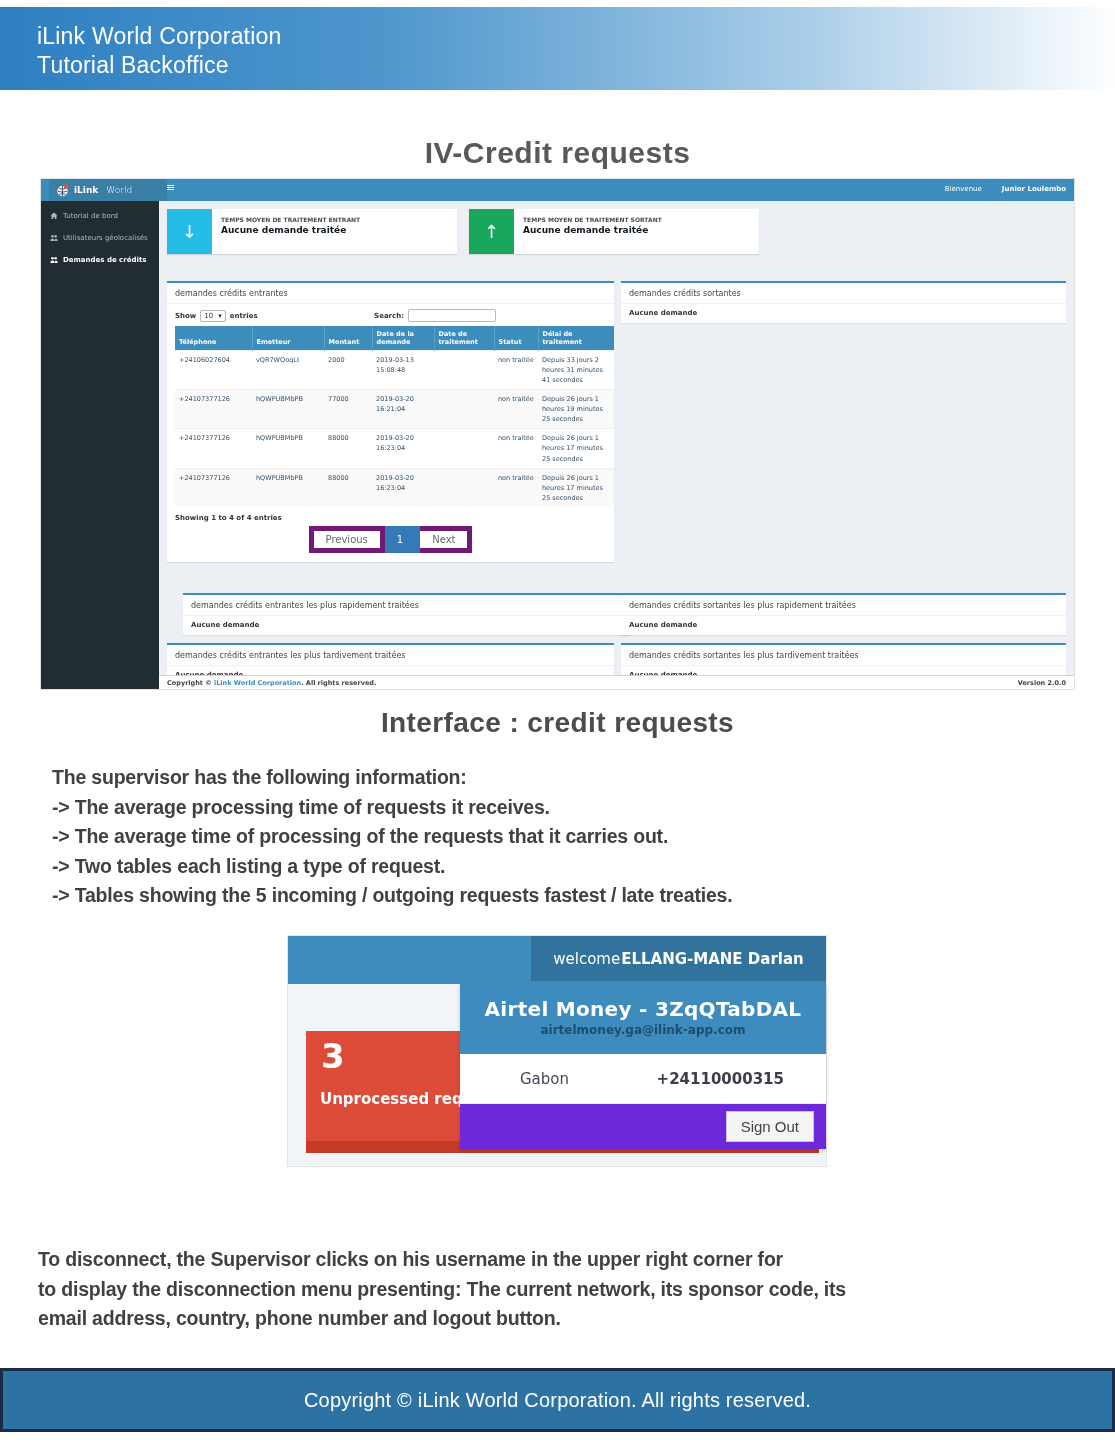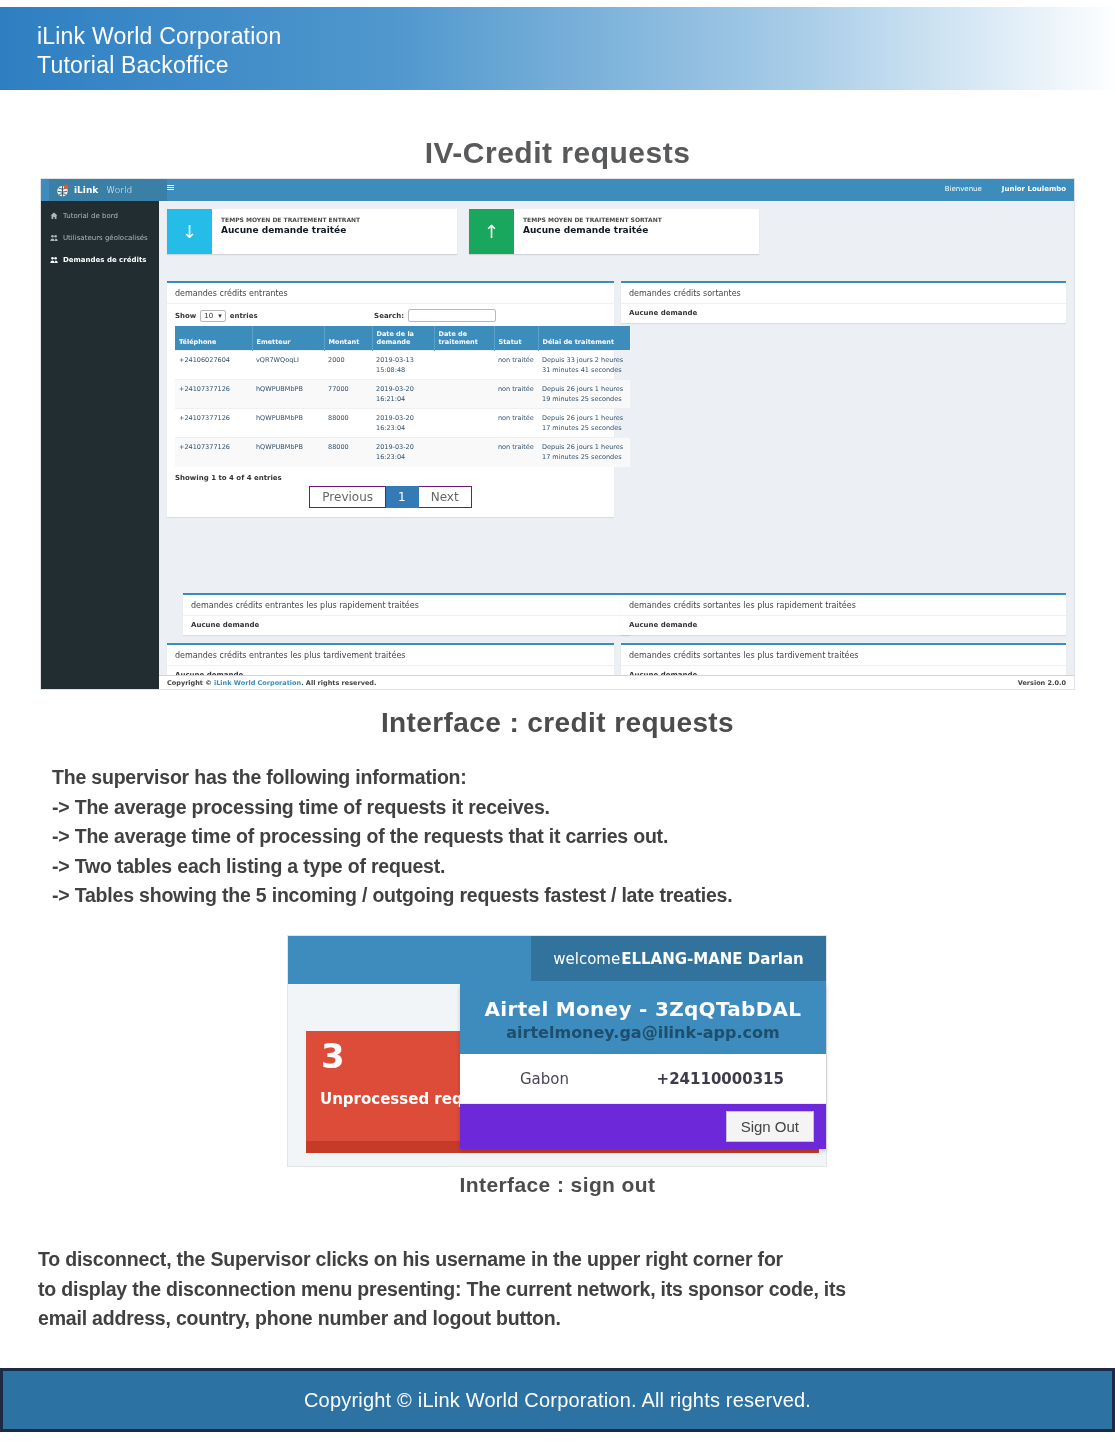--- a/index.html
+++ b/index.html
@@ -80,27 +80,27 @@
   .dt-search input{ width:88px; height:13px; border:1px solid #b9b9b9; border-radius:2px; font-size:7px; padding:0 3px; }
 
   table.dt{ width:431px; margin:0 8px; border-collapse:collapse; table-layout:fixed; }
   table.dt th{
     background:#3c8dbc; color:#fff; font-size:6.5px; font-weight:bold; text-align:left;
     padding:4px 4px; vertical-align:bottom; border-right:1px solid rgba(255,255,255,0.18);
   }
   table.dt th:nth-child(1){width:77px;} table.dt th:nth-child(2){width:72px;}
   table.dt th:nth-child(3){width:48px;} table.dt th:nth-child(4){width:62px;}
   table.dt th:nth-child(5){width:60px;} table.dt th:nth-child(6){width:44px;}
-  table.dt th:nth-child(7){width:92px;}
+  table.dt th:nth-child(7){width:76px;}
   table.dt td{ font-size:6.5px; color:#31506b; padding:4px 4px; vertical-align:top; border-top:1px solid #f0f0f0; line-height:1.55; }
   table.dt tbody tr:nth-child(even){ background:#f9f9f9; }
 
   .dt-summary{ font-size:7px; font-weight:bold; color:#333; padding:7px 8px 1px; }
   .dt-paginate{ display:flex; justify-content:center; padding:3px 0 9px; }
-  .pg{ font-size:12px; padding:3px 12px; border:1px solid #701a75; background:#fff; color:#666; }
+  .pg{ font-size:10px; padding:3px 12px; border:5px solid #701a75; background:#fff; color:#666; }
   .pg + .pg{ border-left:none; }
   .pg.active{ background:#337ab7; border-color:#337ab7; color:#fff; }
 
   .s1-footer{
     position:absolute; left:118px; right:0; bottom:0; height:14px; background:#fff; border-top:1px solid #cfd4da;
     display:flex; align-items:center; justify-content:space-between; padding:0 8px;
     font-size:6.5px; font-weight:bold; color:#444; z-index:4;
   }
   .s1-footer a{ color:#3c8dbc; text-decoration:none; }
 
@@ -114,21 +114,21 @@
     position:absolute; top:0; right:0; width:295px; height:45px; background:#32739d;
     color:#fff; font-size:15px; display:flex; align-items:center; justify-content:center; gap:1px; z-index:4;
   }
   .s2-red{ position:absolute; left:18px; top:95px; right:7px; height:122px; background:#dd4b39; color:#fff; z-index:1; }
   .s2-red-num{ font-size:34px; font-weight:bold; line-height:1; margin:8px 0 0 15px; }
   .s2-red-label{ font-size:15px; font-weight:bold; margin:17px 0 0 14px; white-space:nowrap; overflow:hidden; }
   .s2-red-strip{ position:absolute; left:0; right:0; bottom:0; height:12px; background:#c53b27; }
   .s2-dd{ position:absolute; left:172px; top:48px; right:0; height:165px; background:#ffffff; box-shadow:0 2px 4px rgba(0,0,0,0.18); z-index:2; }
   .s2-dd-head{ height:70px; background:#3d8cbd; text-align:center; color:#fff; }
   .s2-network{ font-size:20px; font-weight:bold; padding-top:13px; letter-spacing:0.3px; }
-  .s2-email{ font-size:16px; font-weight:bold; color:#1d4e6e; margin-top:2px; }
+  .s2-email{ font-size:12px; font-weight:bold; color:#1d4e6e; margin-top:2px; }
   .s2-dd-body{ height:50px; display:flex; align-items:center; justify-content:space-between; padding:0 42px 0 60px; border-bottom:1px solid #ededed; }
   .s2-country{ font-size:15px; color:#4b4459; }
   .s2-phone{ font-size:15px; font-weight:bold; color:#3c3c4c; }
   .s2-dd-foot{ position:absolute; left:0; right:0; bottom:0; height:45px; background:#6d28d9; }
   .s2-signout{
     position:absolute; right:12px; top:7px; padding:6px 14px;
     background:#f4f4f4; border:1px solid #c6c6c6; font-size:15px; color:#444;
   }
 </style>
 </head>
@@ -345,21 +345,20 @@
       <div class="s2-dd-body">
         <span class="s2-country">Gabon</span>
         <span class="s2-phone">+24110000315</span>
       </div>
       <div class="s2-dd-foot">
         <button class="s2-signout">Sign Out</button>
       </div>
     </div>
   </section>
 
-  <div class="caption" id="caption2">Interface : sign out</div>
 
   <div class="para" id="para2">
     <div>To disconnect, the Supervisor clicks on his username in the upper right corner for</div>
     <div>to display the disconnection menu presenting: The current network, its sponsor code, its</div>
     <div>email address, country, phone number and logout button.</div>
   </div>
 
   <footer class="doc-footer">
     <span>Copyright © iLink World Corporation. All rights reserved.</span>
   </footer>

